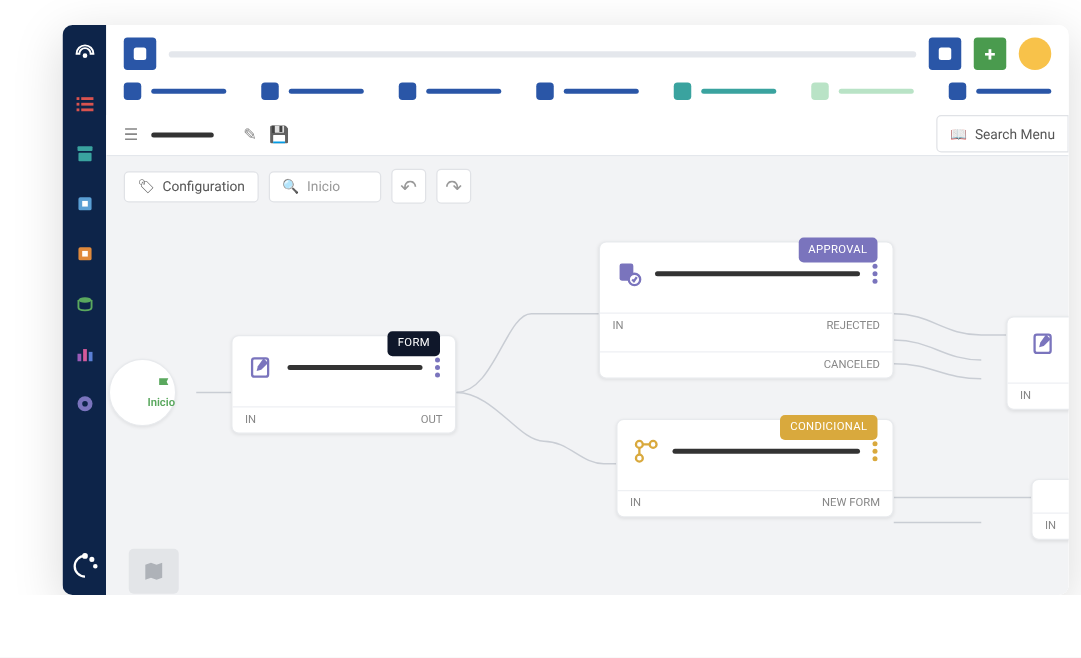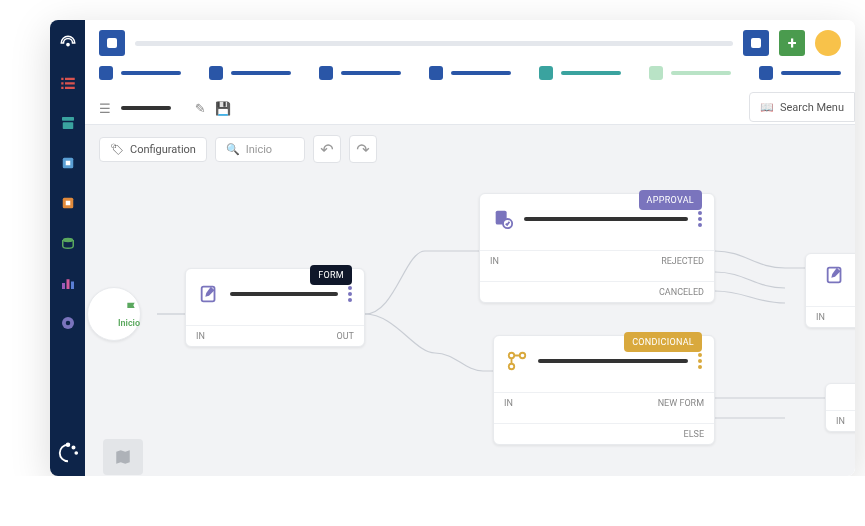--- a/index.html
+++ b/index.html
@@ -267,24 +267,20 @@
             <div class="step-head-menu">
                 <span style="background:#d9a93d"></span>
                 <span style="background:#d9a93d"></span>
                 <span style="background:#d9a93d"></span>
               </div>
           </div>
           <div class="step-port-row">
               <span>IN</span>
               <span>NEW FORM</span>
             </div>
-          <div class="step-port-row">
-              <span></span>
-              <span>ELSE</span>
-            </div>
         </div>
 
         <div class="node step-node" style="left:720px;top:80px;width:60px">
           <div class="step-head" style="padding:10px;justify-content:center">
             <svg class="step-head-icon" viewBox="0 0 24 24">
                 <rect x="4" y="4" width="14" height="16" rx="2" fill="none" stroke="#7a74bd" stroke-width="2"></rect>
                 <path d="M14 4l4 4-6 6-4 1 1-4z" fill="#7a74bd"></path>
               </svg>
           </div>
           <div class="step-port-row">

